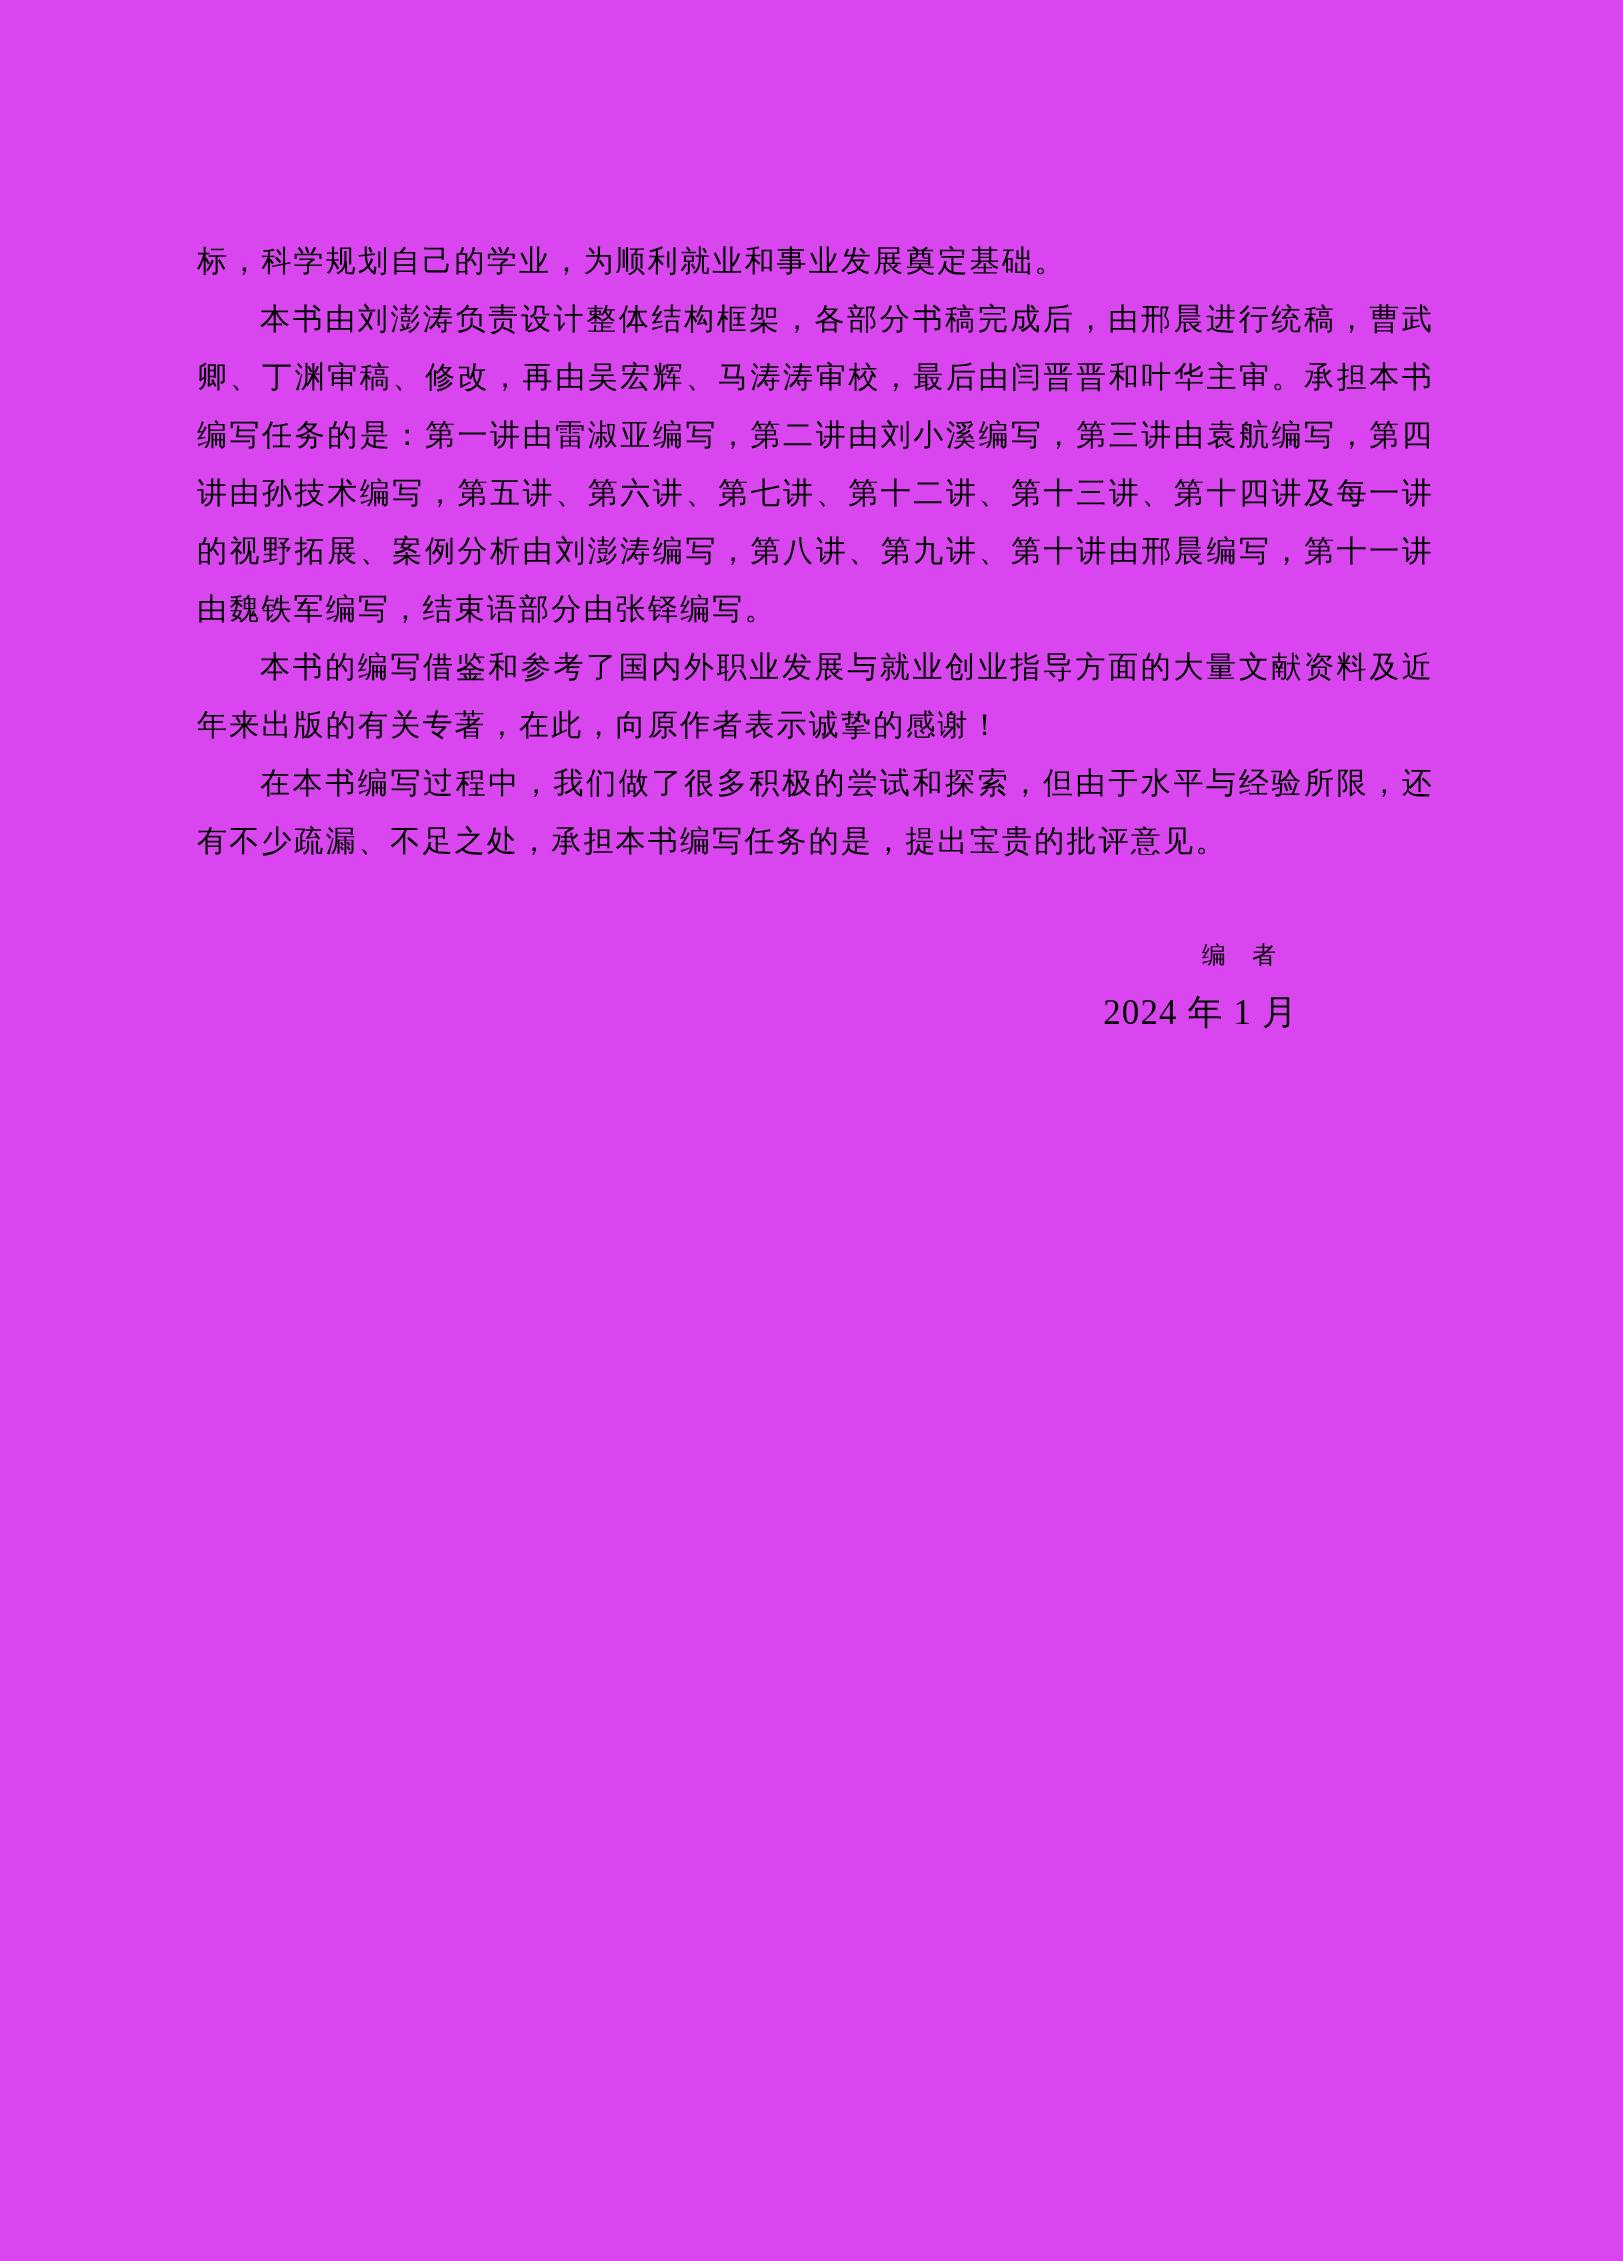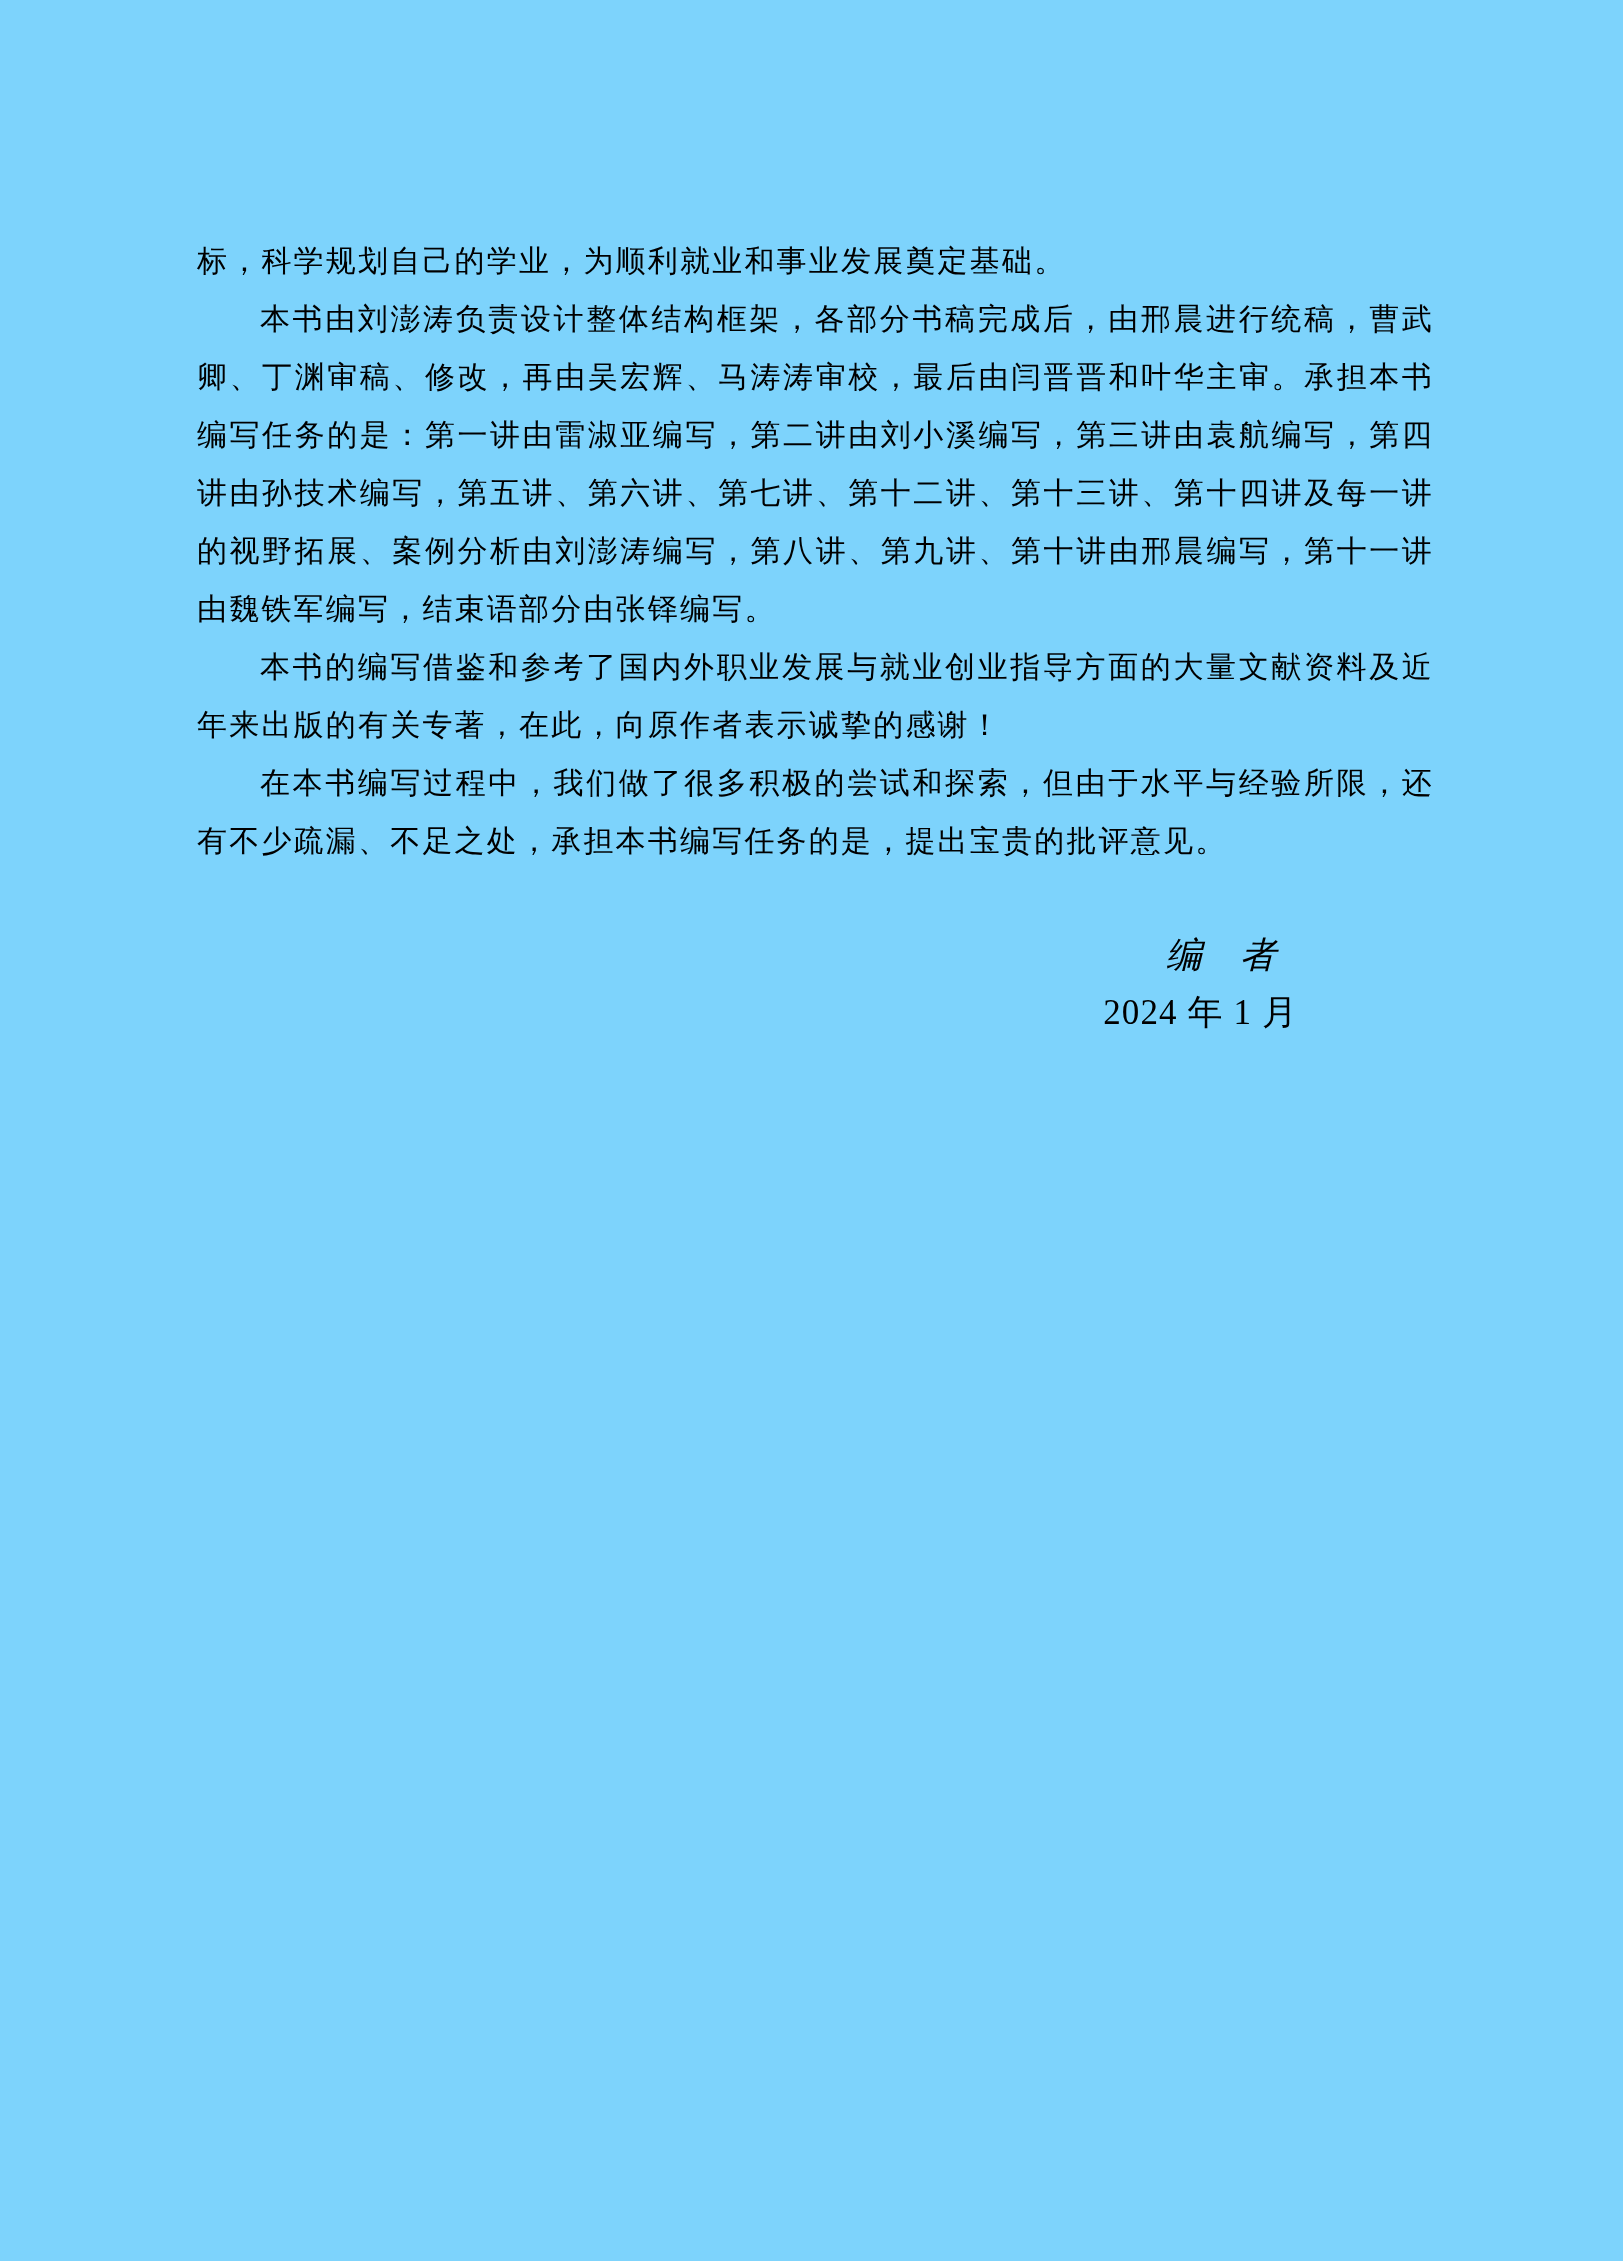--- a/index.html
+++ b/index.html
@@ -13,21 +13,21 @@
     position: relative;
     font-family: "Liberation Serif", "DejaVu Serif", serif;
     color: #000000;
   }
   .page {
     position: absolute;
     left: 0;
     top: 0;
     width: 1624px;
     height: 2261px;
-    background: #7dd3fc;
+    background: #d946ef;
     overflow: hidden;
   }
   .content {
     position: absolute;
     left: 197px;
     top: 232px;
     width: 1237px;
     font-size: 30px;
     line-height: 58px;
     letter-spacing: 2.2px;
@@ -41,22 +41,21 @@
   .para.no-indent {
     text-indent: 0;
   }
   .sign-block {
     margin-top: 56px;
     text-align: right;
     letter-spacing: 1.1px;
   }
   .signature {
     padding-right: 157px;
-    font-style: italic;
-    font-size: 36px;
+    font-size: 24px;
     line-height: 58px;
   }
   .date {
     padding-right: 136px;
     font-size: 35px;
     line-height: 58px;
   }
 </style>
 </head>
 <body>

